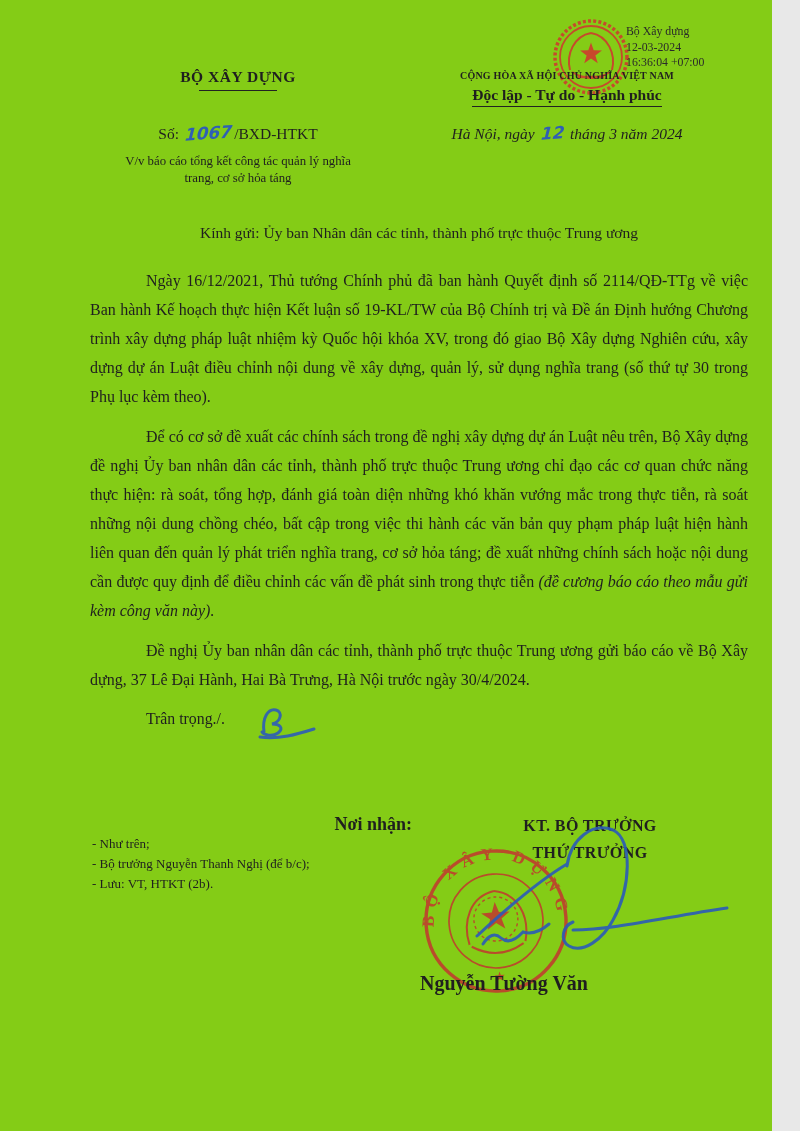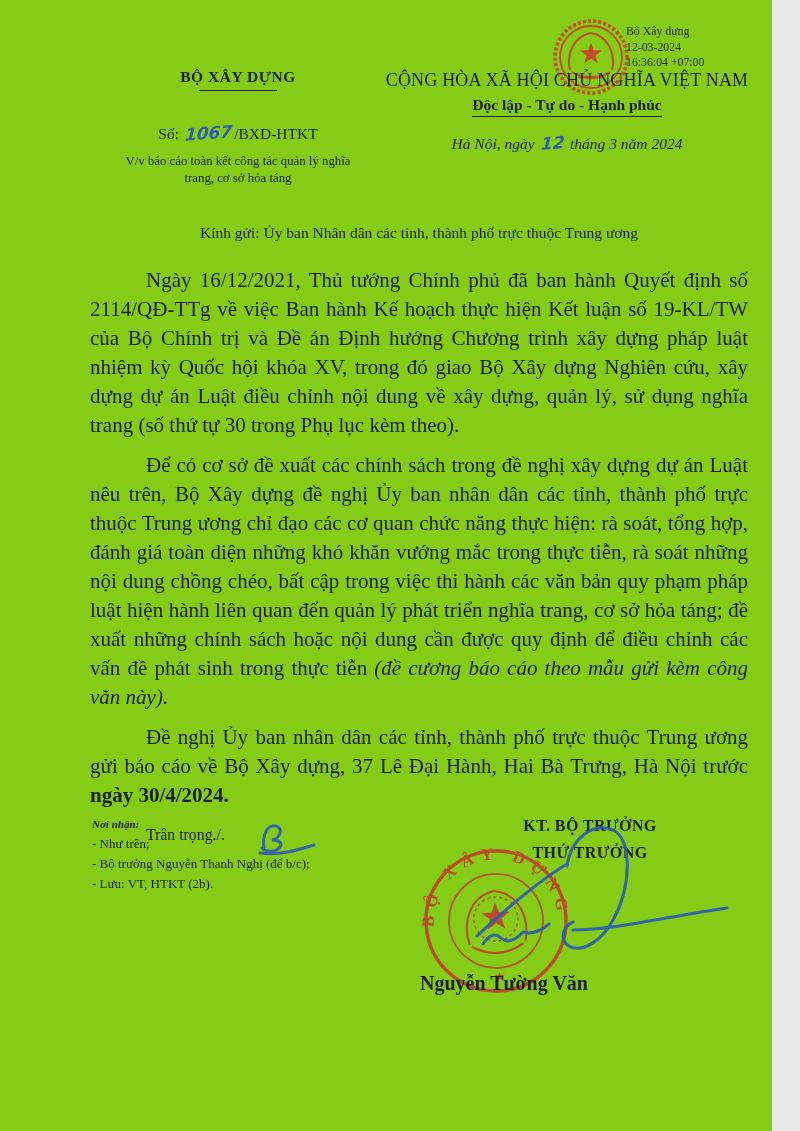--- a/index.html
+++ b/index.html
@@ -11,21 +11,21 @@
     color:#1f1f1f;
     overflow:hidden;
   }
   
   .header-left{position:absolute;left:88px;top:68px;width:300px;text-align:center;}
   .issuer{font-weight:bold;font-size:15.5px;letter-spacing:.5px;}
   .issuer-rule{width:78px;height:0;border-bottom:1.6px solid #222;margin:4px auto 0 auto;}
   .so-line{margin-top:34px;font-size:15.5px;white-space:nowrap;}
   .subject{margin-top:10px;font-size:12.8px;line-height:17px;}
   .header-right{position:absolute;left:378px;top:70px;width:378px;text-align:center;}
-  .national-title{font-weight:normal;font-size:18px;letter-spacing:.2px;white-space:nowrap;}
+  .national-title{font-weight:bold;font-size:10px;letter-spacing:.2px;white-space:nowrap;}
   .motto{display:inline-block;font-weight:bold;font-size:15.5px;margin-top:5px;padding-bottom:2px;border-bottom:1.6px solid #222;}
   .date-line{margin-top:18px;font-style:italic;font-size:15.5px;white-space:nowrap;}
   .hand{
     font-family:"DejaVu Sans",sans-serif;
     font-style:italic;font-weight:bold;
     color:#2f5fb5;
     display:inline-block;
     transform:rotate(-4deg) skewX(-8deg);
     font-size:17px;line-height:1;
     padding:0 2px;
@@ -34,30 +34,30 @@
   .digistamp-text{
     position:absolute;left:626px;top:24px;width:160px;
     font-size:11.8px;line-height:15.5px;color:#2a2a2a;
     font-family:"Liberation Serif",serif;
   }
   .seal-top{position:absolute;left:548px;top:14px;width:86px;height:86px;}
   
   .content{position:absolute;left:90px;top:224px;width:658px;}
   .recipient{text-align:center;font-size:15.5px;margin:0 0 24px 0;font-weight:normal;}
   .para{
-    font-size:21px;line-height:29px;text-align:justify;
+    font-size:16px;line-height:29px;text-align:justify;
     text-indent:56px;margin:0 0 11px 0;
   }
   .italic{font-style:italic;}
-  .bold{font-weight:bold;}
+  .bold{font-weight:normal;}
   .closing-row{margin-top:16px;font-size:15.8px;text-indent:56px;position:relative;height:34px;}
   .paraph-svg{position:absolute;left:160px;top:-6px;}
   
   .noi-nhan{position:absolute;left:92px;top:814px;width:320px;font-size:13px;line-height:20px;}
-  .noi-nhan-title{font-weight:bold;font-style:italic;font-size:11px;}
+  .noi-nhan-title{font-weight:bold;font-size:18px;text-align:right;}
   .signer-block{position:absolute;left:420px;top:812px;width:340px;text-align:center;}
   .signer-title{font-weight:bold;font-size:16px;letter-spacing:.4px;line-height:27px;}
   .signer-name{position:absolute;left:420px;top:972px;width:340px;text-align:left;font-weight:bold;font-size:20px;}
   .seal-bottom{position:absolute;left:420px;top:845px;width:152px;height:152px;transform:rotate(-4deg);}
   .signature-svg{position:absolute;left:455px;top:818px;width:285px;height:160px;}
 </style>
 </head>
 <body>
 
 <div class="page">
@@ -79,21 +79,21 @@
   </div>
 
   <div class="header-left">
     <div class="issuer">BỘ XÂY DỰNG</div>
     <div class="issuer-rule"></div>
     <div class="so-line">
       <span>Số:</span>
       <span class="hand">1067</span><span>/BXD-HTKT</span>
     </div>
     <div class="subject">
-      <div>V/v báo cáo toàn kết công tác quản lý nghĩa</div>
+      <div>V/v báo cáo tổng kết công tác quản lý nghĩa</div>
       <div>trang, cơ sở hỏa táng</div>
     </div>
   </div>
 
   <div class="header-right">
     <div class="national-title">CỘNG HÒA XÃ HỘI CHỦ NGHĨA VIỆT NAM</div>
     <div><span class="motto">Độc lập - Tự do - Hạnh phúc</span></div>
     <div class="date-line">
       <span>Hà Nội, ngày</span>
       <span class="hand">12</span>

